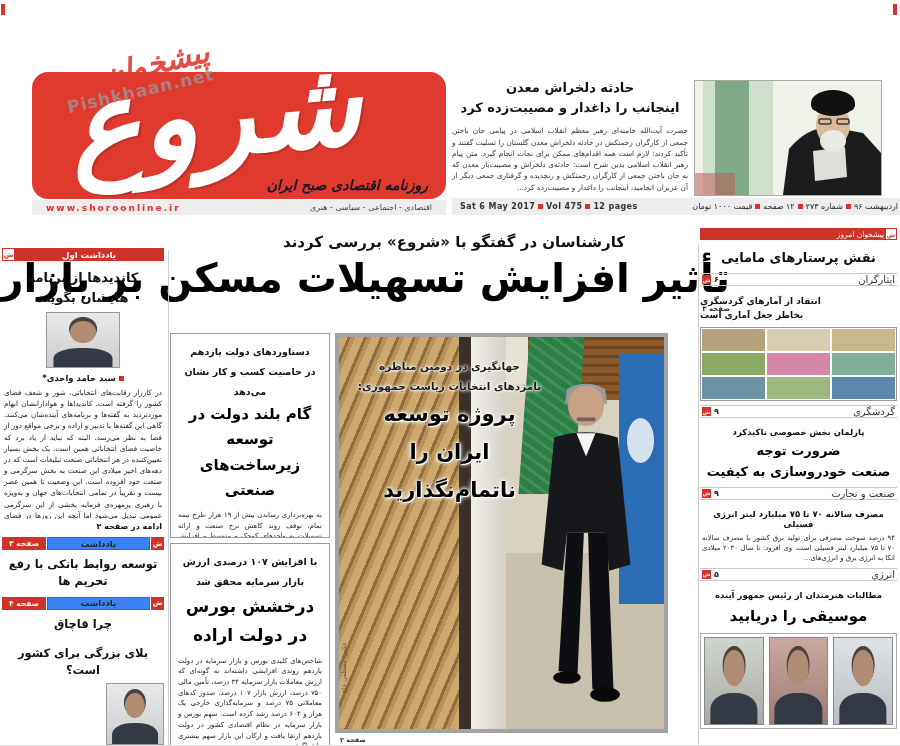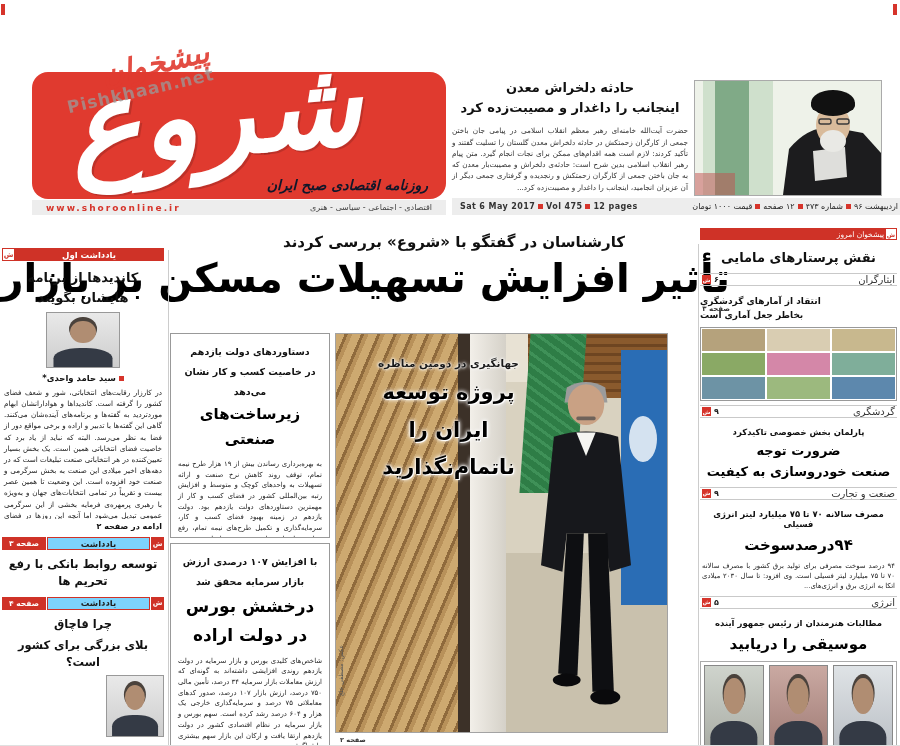--- a/index.html
+++ b/index.html
@@ -53,21 +53,21 @@
   
   .left-col { position:absolute; left:2px; top:248px; width:162px; height:498px; overflow:hidden; direction:rtl; }
   .nbar1 { display:flex; direction:ltr; align-items:center; height:13px; background:#cf3227; }
   .nbar1-ic { width:11px; height:11px; background:#fff; color:#cf3227; font-size:7px; font-weight:bold;
     display:flex; align-items:center; justify-content:center; margin-left:1px; }
   .nbar1-label { flex:1; color:#fff; font-size:8.5px; font-weight:bold; text-align:center; direction:rtl; }
   .nbar { display:flex; direction:ltr; align-items:stretch; height:13px; margin-top:6px; }
   .nbar-page { background:#cf3227; color:#fff; font-size:7.5px; font-weight:bold; width:44px;
     display:flex; align-items:center; justify-content:center; direction:rtl; }
   .nbar-tab { flex:1; border:1px solid #cf3227; color:#222; font-size:8.5px; font-weight:bold;
-    display:flex; align-items:center; justify-content:center; direction:rtl; margin:0 1px; background:#7dd3fc; }
+    display:flex; align-items:center; justify-content:center; direction:rtl; margin:0 1px; background:#3b82f6; }
   .nbar-ic { width:13px; background:#cf3227; color:#fff; font-size:7px; font-weight:bold;
     display:flex; align-items:center; justify-content:center; }
   .n-head { font-size:13px; font-weight:bold; color:#111; text-align:center; line-height:1.5; margin:7px 2px 5px; }
   .n-head.sm { font-size:11.5px; margin:6px 2px 4px; }
   .por { position:relative; overflow:hidden; border:1px solid #999; background:linear-gradient(180deg,#e9e9e9,#cdcdcd); }
   .por::before { content:""; position:absolute; top:14%; left:50%; transform:translateX(-50%);
     width:36%; height:42%; border-radius:50%; background:#b08d72; box-shadow:0 -3px 0 1px #4a423c; }
   .por::after { content:""; position:absolute; bottom:-6%; left:50%; transform:translateX(-50%);
     width:82%; height:42%; border-radius:45% 45% 0 0; background:#343a45; }
   .n1-photo { width:74px; height:56px; margin:0 auto; }
@@ -84,21 +84,21 @@
   
   .cbox { position:absolute; left:170px; width:160px; border:1px solid #999; background:#fff;
     padding:8px 7px 5px; text-align:center; direction:rtl; overflow:hidden; }
   #cbox0 { top:333px; height:205px; } #cbox1 { top:543px; height:203px; }
   .ck { font-size:9.5px; font-weight:bold; color:#111; line-height:2.1; }
   .ch { font-size:15px; font-weight:bold; color:#000; line-height:1.7; }
   .ch.big { font-size:17px; }
   .cbody { margin-top:6px; font-size:6.9px; color:#222; line-height:1.55; text-align:justify; }
 
   
-  .photo-box { position:absolute; left:335px; top:333px; width:333px; height:400px; border:1px solid #a3a3a3; overflow:hidden; background:#e9e4d8; }
+  .photo-box { position:absolute; left:335px; top:333px; width:333px; height:400px; border:4px solid #a3a3a3; overflow:hidden; background:#e9e4d8; }
   .ph-wood { position:absolute; left:0; top:0; width:37%; height:100%;
     background:repeating-linear-gradient(113deg,#cda970 0 8px,#8f6a3c 8px 11px,#b8915a 11px 15px); }
   .ph-frame { position:absolute; left:37%; top:0; width:3.5%; height:100%; background:#3c3128; }
   .ph-pillar { position:absolute; left:40.5%; top:0; width:11%; height:100%; background:linear-gradient(90deg,#f2efe9,#d5d1c8); }
   .ph-room { position:absolute; left:51.5%; top:0; width:48.5%; height:100%;
     background:linear-gradient(180deg,#e8e2d4 0 12%,#d9d2c0 12% 55%,#c9c1ad 55% 100%); }
   .ph-topwood { position:absolute; left:58%; top:0; width:42%; height:16%;
     background:repeating-linear-gradient(0deg,#8a5a2d 0 6px,#6e4521 6px 9px); }
   .ph-flag-green { position:absolute; left:57%; top:0; width:17%; height:40%;
     background:repeating-linear-gradient(35deg,#2e7d46 0 6px,#3f9158 6px 9px); transform:skewX(-4deg); }
@@ -232,33 +232,34 @@
       <span class="nbar-ic">ش</span>
     </div>
     <div class="n-head sm">توسعه روابط بانکی با رفع تحریم ها</div>
 
     <div class="nbar">
       <span class="nbar-page">صفحه ۴</span>
       <span class="nbar-tab">یادداشت</span>
       <span class="nbar-ic">ش</span>
     </div>
     <div class="n-head sm" style="margin-bottom:0;">چرا قاچاق</div>
-    <div class="n-head sm" style="margin-top:4px;">بلای بزرگی برای کشور است؟</div>
+    <div class="n-head sm" style="margin-top:12px;">بلای بزرگی برای کشور است؟</div>
     <div class="n-row">
       <div class="n-meta">
         
         
       </div>
       <div class="por n3-photo"></div>
     </div>
   </div>
 
   <div class="cbox" id="cbox0">
     <div class="ck">دستاوردهای دولت یازدهم</div>
     <div class="ck">در خاصیت کسب و کار نشان می‌دهد</div>
+    <div class="ch">گام بلند دولت در توسعه</div>
     <div class="ch">زیرساخت‌های صنعتی</div>
     <div class="cbody">به بهره‌برداری رساندن بیش از ۱۹ هزار طرح نیمه تمام، توقف روند کاهش نرخ صنعت و ارائه تسهیلات به واحدهای کوچک و متوسط و افزایش رتبه بین‌المللی کشور در فضای کسب و کار از مهمترین دستاوردهای دولت یازدهم بود. دولت یازدهم در زمینه بهبود فضای کسب و کار، سرمایه‌گذاری و تکمیل طرح‌های نیمه تمام، رفع موانع و ارتقای تولید و همچنین ایجاد و توسعه زیرساخت‌های صنعتی کشور گام‌های...</div>
 
   </div>
   <div class="cbox" id="cbox1">
     <div class="ck">با افزایش ۱۰۷ درصدی ارزش</div>
     <div class="ck">بازار سرمایه محقق شد</div>
     <div class="ch big">درخشش بورس</div>
     <div class="ch big">در دولت اراده</div>
     <div class="cbody">شاخص‌های کلیدی بورس و بازار سرمایه در دولت یازدهم روندی افزایشی داشته‌اند به گونه‌ای که ارزش معاملات بازار سرمایه ۳۴ درصد، تأمین مالی ۷۵۰ درصد، ارزش بازار ۱۰۷ درصد، صدور کدهای معاملاتی ۷۵ درصد و سرمایه‌گذاری خارجی یک هزار و ۶۰۴ درصد رشد کرده است. سهم بورس و بازار سرمایه در نظام اقتصادی کشور در دولت یازدهم ارتقا یافت و ارکان این بازار سهم بیشتری را فراگرفت...</div>
@@ -279,20 +280,21 @@
       <rect x="61" y="43" width="18" height="3.5" rx="1.5" fill="#6e625a"></rect>
       <path d="M40,62 Q70,52 100,62 L112,182 L92,188 L88,152 L52,152 L48,188 L28,182 Z" fill="#17181c"></path>
       <polygon points="61,58 79,58 70,80" fill="#f5f5f2"></polygon>
       <path d="M52,152 L68,152 L62,285 L44,283 Z" fill="#0e0f12"></path>
       <path d="M72,152 L90,152 L96,300 L76,300 Z" fill="#0e0f12"></path>
       <ellipse cx="52" cy="289" rx="13" ry="6" fill="#0a0a0c"></ellipse>
       <ellipse cx="88" cy="305" rx="14" ry="7" fill="#0a0a0c"></ellipse>
     </svg>
     <div class="ph-text">
       <div class="ph-k">جهانگیری در دومین مناظره</div>
+      <div class="ph-k">نامزدهای انتخابات ریاست جمهوری:</div>
       <div class="ph-h">پروژه توسعه ایران را</div>
       <div class="ph-h">ناتمام‌نگذارید</div>
     </div>
     <div class="ph-caption">عکس: مصطفی خلج</div>
   </div>
   <div class="photo-pageref">صفحه ۲</div>
 
   <div class="sidebar">
     <div class="side-head">
       <span class="sh-label">پیشخوان امروز</span>
@@ -340,21 +342,20 @@
     <div class="s-h" style="margin-top:0;">صنعت خودروسازی به کیفیت</div>
     <div class="lrow">
       <span class="lnum-wrap">
         <span class="pgbox">ش</span>
         <span class="lnum">۹</span>
       </span>
       <span class="lname">صنعت و تجارت</span>
     </div>
 
     <div class="s-kicker">مصرف سالانه ۷۰ تا ۷۵ میلیارد لیتر انرژی فسیلی</div>
-    <div class="s-h big">۹۴درصدسوخت</div>
     <div class="s-body">۹۴ درصد سوخت مصرفی برای تولید برق کشور با مصرف سالانه ۷۰ تا ۷۵ میلیارد لیتر فسیلی است. وی افزود: تا سال ۲۰۳۰ میلادی اتکا به انرژی برق و انرژی‌های...</div>
     <div class="lrow">
       <span class="lnum-wrap">
         <span class="pgbox">ش</span>
         <span class="lnum">۵</span>
       </span>
       <span class="lname">انرژی</span>
     </div>
 
     <div class="s-kicker">مطالبات هنرمندان از رئیس جمهور آینده</div>

